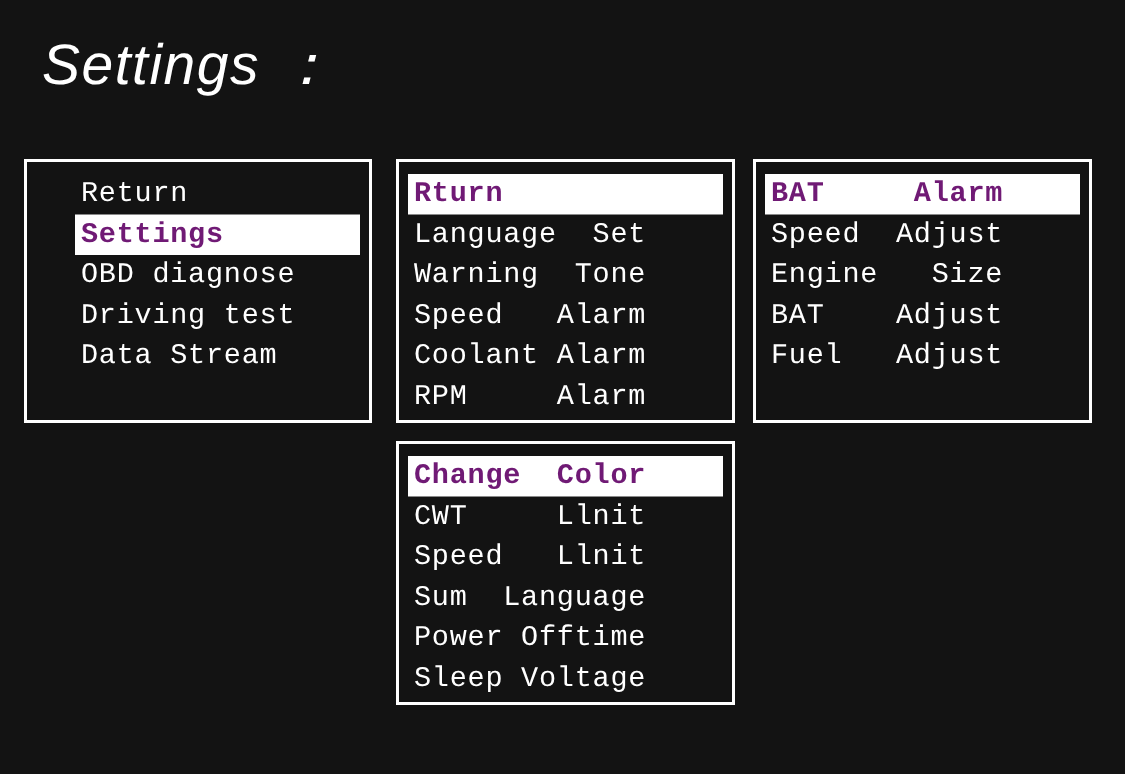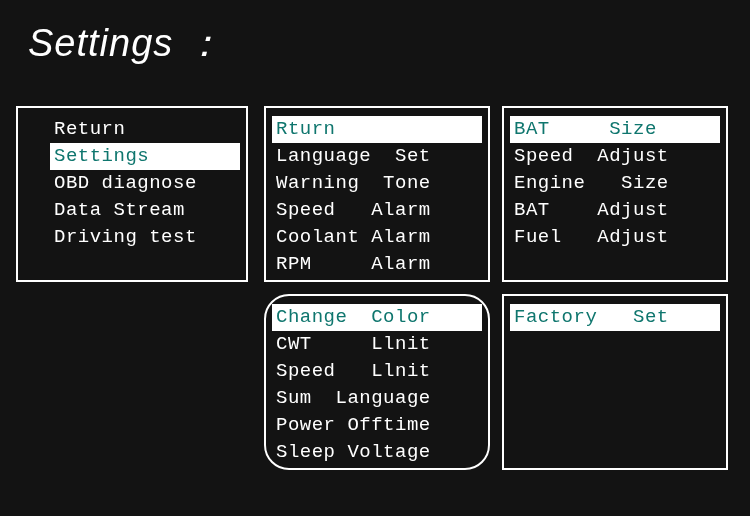--- a/index.html
+++ b/index.html
@@ -35,67 +35,65 @@
     font-size: 19px;
     line-height: 1.0;
   }
   .item {
     padding: 4px 4px;
     white-space: pre;
     letter-spacing: 0.5px;
   }
   .item.sel {
     background: #fff;
-    color: #0f766e;
+    color: #701a75;
+    font-weight: bold;
   }
   
   #panel-main   { left: 0;    top: 0;    width: 232px; height: 176px; padding-left: 32px; }
   #panel-set1   { left: 248px; top: 0;    width: 226px; height: 176px; }
   #panel-set2   { left: 486px; top: 0;    width: 226px; height: 176px; }
-  #panel-set3   { left: 248px; top: 188px; width: 226px; height: 176px; border-radius: 25px; }
+  #panel-set3   { left: 248px; top: 188px; width: 226px; height: 176px; }
   #panel-set4   { left: 486px; top: 188px; width: 226px; height: 176px; }
 </style>
 </head>
 <body>
 
 <div class="title">Settings ：</div>
 
 <div class="grid">
 
   <div id="panel-main" class="panel">
     <div class="item">Return</div>
     <div class="item sel">Settings</div>
     <div class="item">OBD diagnose</div>
+    <div class="item">Driving test</div>
     <div class="item">Data Stream</div>
-    <div class="item">Driving test</div>
   </div>
 
   <div id="panel-set1" class="panel">
     <div class="item sel">Rturn</div>
     <div class="item">Language  Set</div>
     <div class="item">Warning  Tone</div>
     <div class="item">Speed   Alarm</div>
     <div class="item">Coolant Alarm</div>
     <div class="item">RPM     Alarm</div>
   </div>
 
   <div id="panel-set2" class="panel">
-    <div class="item sel">BAT     Size</div>
+    <div class="item sel">BAT     Alarm</div>
     <div class="item">Speed  Adjust</div>
     <div class="item">Engine   Size</div>
     <div class="item">BAT    Adjust</div>
     <div class="item">Fuel   Adjust</div>
   </div>
 
   <div id="panel-set3" class="panel">
     <div class="item sel">Change  Color</div>
     <div class="item">CWT     Llnit</div>
     <div class="item">Speed   Llnit</div>
     <div class="item">Sum  Language</div>
     <div class="item">Power Offtime</div>
     <div class="item">Sleep Voltage</div>
   </div>
 
-  <div id="panel-set4" class="panel">
-    <div class="item sel">Factory   Set</div>
-  </div>
 
 </div>
 
 </body></html>

